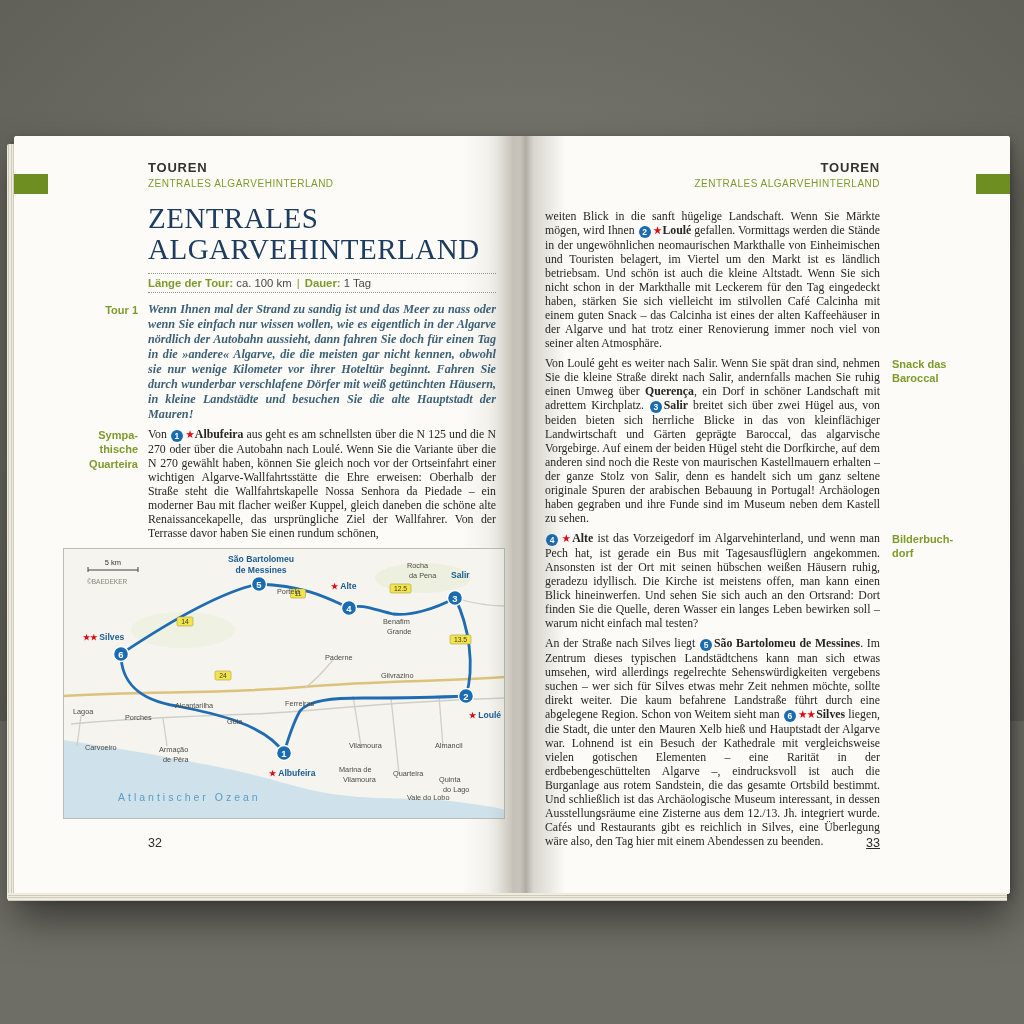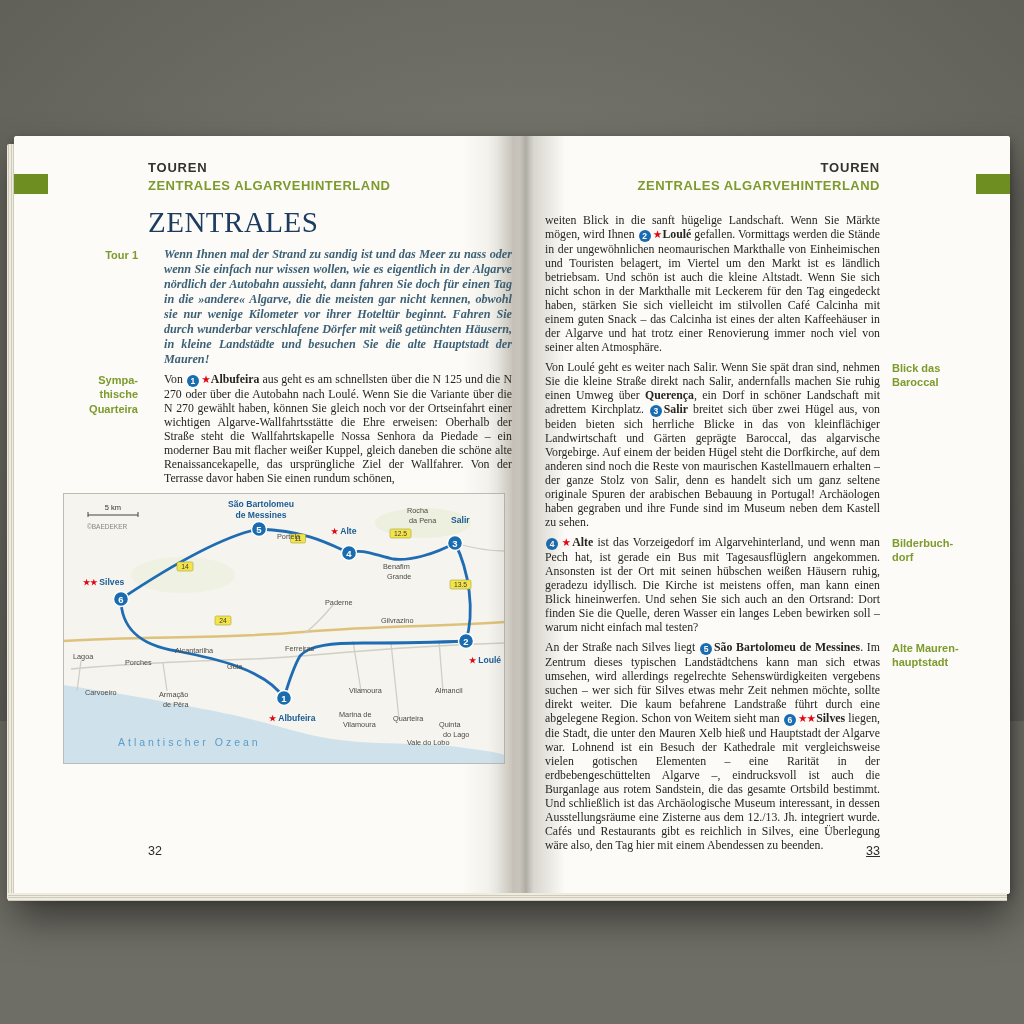--- a/index.html
+++ b/index.html
@@ -22,49 +22,49 @@
   .page { position:relative; width:498px; height:100%; }
   .page-left  { background: linear-gradient(to right, #fcfbf7 0%, #fcfbf7 90%, #efeee8 97%, #dcd8cf 100%); border-radius:3px 0 0 3px; }
   .page-right { background: linear-gradient(to right, #d7d3ca 0%, #edebe4 3.5%, #fcfbf7 11%, #fcfbf7 100%); border-radius:0 3px 3px 0; }
   .spine-shadow { position:absolute; left:474px; top:0; width:76px; height:100%; pointer-events:none;
     background: linear-gradient(to right, rgba(0,0,0,0) 0%, rgba(80,75,65,.18) 42%, rgba(55,50,42,.32) 50%, rgba(80,75,65,.14) 60%, rgba(0,0,0,0) 100%); }
 
   .tab { position:absolute; top:38px; width:34px; height:20px; background:#6e8e21; }
   .tab-left { left:0; } .tab-right { right:0; }
 
   .kicker { font-size:13px; font-weight:bold; color:#33332e; letter-spacing:.8px; }
-  .section { font-size:13px; font-weight:bold; color:#7d9b2d; letter-spacing:.5px; margin-top:3px; }
+  .section { font-size:10px; font-weight:normal; color:#7d9b2d; letter-spacing:.5px; margin-top:3px; }
   .lp-header { margin:24px 0 0 134px; }
   .rp-header { margin:24px 130px 0 33px; text-align:right; }
 
   .big-title { margin:14px 16px 0 134px; font-family:"Liberation Serif", serif; font-weight:normal;
     color:#1d3c60; font-size:29px; line-height:1.07; letter-spacing:.5px; }
 
   .meta { margin:8px 0 0 134px; width:348px; border-top:1px dotted #98978e; border-bottom:1px dotted #98978e;
     padding:3px 0; font-size:11.3px; color:#4a4a44; }
   .meta .lab { color:#7d9b2d; font-weight:bold; }
   .meta .div { color:#7d9b2d; margin:0 2px; }
 
-  .lrow { display:grid; grid-template-columns:112px 348px; column-gap:26px; margin-left:12px; }
+  .lrow { display:grid; grid-template-columns:112px 348px; column-gap:10px; margin-left:12px; }
   .rrow { display:grid; grid-template-columns:335px 90px; column-gap:12px; margin-left:33px; }
   .note { font-size:11px; font-weight:bold; color:#7d9b2d; line-height:1.3; white-space:pre-line; padding-top:1px; }
   .lrow .note { text-align:right; }
 
   .body { font-family:"Liberation Serif", serif; font-size:11.8px; line-height:14px; color:#26261f;
     text-align:justify; hyphens:auto; }
   .intro { font-family:"Liberation Serif", serif; font-style:italic; font-weight:bold; color:#3c6076;
     font-size:12.2px; line-height:15px; text-align:justify; hyphens:auto; }
 
   .stop-badge { display:inline-block; width:12px; height:12px; border-radius:50%; background:#1a6cb0;
     color:#fff; font-family:"Liberation Sans", sans-serif; font-size:8.5px; font-weight:bold;
     line-height:12px; text-align:center; vertical-align:-1px; margin:0 2px 0 1px; font-style:normal; }
   .star { color:#e30613; font-size:.9em; font-style:normal; letter-spacing:-1px; margin-right:1px; }
   .b { font-weight:bold; }
 
-  .pagenum { position:absolute; bottom:36px; font-size:12.5px; color:#2c2c27; }
+  .pagenum { position:absolute; bottom:44px; font-size:12.5px; color:#2c2c27; }
   .pn-left { left:134px; } .pn-right { right:130px;text-decoration:underline; }
 
   .map-wrap { margin:8px 0 0 49px; width:442px; height:271px; }
 
   
   .road { fill:none; stroke:#cfcfc6; stroke-width:1.3; }
   .motorway { fill:none; stroke:#dec27c; stroke-width:2.4; }
   .route { fill:none; stroke:#1f6cb3; stroke-width:2.8; stroke-linecap:round; }
   .frame { fill:none; stroke:#bcbcb2; stroke-width:1; }
   .mt { font-family:"Liberation Sans", sans-serif; font-size:7.3px; fill:#4c4c45; }
@@ -86,22 +86,29 @@
     <div class="pages">
 
       <div class="page page-left">
         <div class="tab tab-left"></div>
 
         <div class="lp-header">
           <div class="kicker">TOUREN</div>
           <div class="section">ZENTRALES ALGARVEHINTERLAND</div>
         </div>
 
-        <h1 class="big-title"><span>ZENTRALES</span><br></h1>
-
+        <h1 class="big-title"><span>ZENTRALES</span><br><span>ALGARVEHINTERLAND</span></h1>
+
+        <div class="meta">
+          <span class="lab">Länge der Tour:</span>
+          <span>ca. 100 km</span>
+          <span class="div">|</span>
+          <span class="lab">Dauer:</span>
+          <span>1 Tag</span>
+        </div>
 
         <div class="lrow" style="margin-top:9px">
           <div class="note">Tour 1</div>
           <p class="intro">Wenn Ihnen mal der Strand zu sandig ist und das Meer zu nass oder wenn Sie einfach nur wissen wollen, wie es eigentlich in der Algarve nördlich der Autobahn aussieht, dann fahren Sie doch für einen Tag in die »andere« Algarve, die die meisten gar nicht kennen, obwohl sie nur wenige Kilometer vor ihrer Hoteltür beginnt. Fahren Sie durch wunderbar verschlafene Dörfer mit weiß getünchten Häusern, in kleine Landstädte und besuchen Sie die alte Hauptstadt der Mauren!</p>
         </div>
 
         <div class="lrow" style="margin-top:5px">
           <div class="note">Sympa-
 thische
 Quarteira</div>
@@ -230,34 +237,32 @@
           <div class="section">ZENTRALES ALGARVEHINTERLAND</div>
         </div>
 
         <div class="rrow" style="margin-top:20px">
           <p class="body">weiten Blick in die sanft hügelige Landschaft. Wenn Sie Märkte mögen, wird Ihnen <span class="stop-badge">2</span><span class="star">★</span><span class="b">Loulé</span> gefallen. Vormittags werden die Stände in der ungewöhnlichen neomaurischen Markthalle von Einheimischen und Touristen belagert, im Viertel um den Markt ist es ländlich betriebsam. Und schön ist auch die kleine Altstadt. Wenn Sie sich nicht schon in der Markthalle mit Leckerem für den Tag eingedeckt haben, stärken Sie sich vielleicht im stilvollen Café Calcinha mit einem guten Snack – das Calcinha ist eines der alten Kaffeehäuser in der Algarve und hat trotz einer Renovierung immer noch viel von seiner alten Atmosphäre.</p>
           <div class="note"></div>
         </div>
 
         <div class="rrow" style="margin-top:6px">
           <p class="body">Von Loulé geht es weiter nach Salir. Wenn Sie spät dran sind, nehmen Sie die kleine Straße direkt nach Salir, andernfalls machen Sie ruhig einen Umweg über <span class="b">Querença</span>, ein Dorf in schöner Landschaft mit adrettem Kirchplatz. <span class="stop-badge">3</span><span class="b">Salir</span> breitet sich über zwei Hügel aus, von beiden bieten sich herrliche Blicke in das von kleinflächiger Landwirtschaft und Gärten geprägte Baroccal, das algarvische Vorgebirge. Auf einem der beiden Hügel steht die Dorfkirche, auf dem anderen sind noch die Reste von maurischen Kastellmauern erhalten – der ganze Stolz von Salir, denn es handelt sich um ganz seltene originale Spuren der arabischen Bebauung in Portugal! Archäologen haben gegraben und ihre Funde sind im Museum neben dem Kastell zu sehen.</p>
-          <div class="note">Blick das
+          <div class="note">Snack das
 Baroccal</div>
         </div>
 
         <div class="rrow" style="margin-top:6px">
           <p class="body"><span class="stop-badge">4</span><span class="star">★</span><span class="b">Alte</span> ist das Vorzeigedorf im Algarvehinterland, und wenn man Pech hat, ist gerade ein Bus mit Tagesausflüglern angekommen. Ansonsten ist der Ort mit seinen hübschen weißen Häusern ruhig, geradezu idyllisch. Die Kirche ist meistens offen, man kann einen Blick hineinwerfen. Und sehen Sie sich auch an den Ortsrand: Dort finden Sie die Quelle, deren Wasser ein langes Leben bewirken soll – warum nicht einfach mal testen?</p>
           <div class="note">Bilderbuch-
 dorf</div>
         </div>
 
         <div class="rrow" style="margin-top:6px">
           <p class="body">An der Straße nach Silves liegt <span class="stop-badge">5</span><span class="b">São Bartolomeu de Messines</span>. Im Zentrum dieses typischen Landstädtchens kann man sich etwas umsehen, wird allerdings regelrechte Sehenswürdigkeiten vergebens suchen – wer sich für Silves etwas mehr Zeit nehmen möchte, sollte direkt weiter. Die kaum befahrene Landstraße führt durch eine abgelegene Region. Schon von Weitem sieht man <span class="stop-badge">6</span><span class="star">★★</span><span class="b">Silves</span> liegen, die Stadt, die unter den Mauren Xelb hieß und Hauptstadt der Algarve war. Lohnend ist ein Besuch der Kathedrale mit vergleichsweise vielen gotischen Elementen – eine Rarität in der erdbebengeschüttelten Algarve –, eindrucksvoll ist auch die Burganlage aus rotem Sandstein, die das gesamte Ortsbild bestimmt. Und schließlich ist das Archäologische Museum interessant, in dessen Ausstellungsräume eine Zisterne aus dem 12./13. Jh. integriert wurde. Cafés und Restaurants gibt es reichlich in Silves, eine Überlegung wäre also, den Tag hier mit einem Abendessen zu beenden.</p>
-          <div class="note">Alte Mauren-
-hauptstadt</div>
         </div>
 
         <div class="pagenum pn-right">33</div>
       </div>
 
       <div class="spine-shadow"></div>
     </div>
   </div>
 </div>
 

